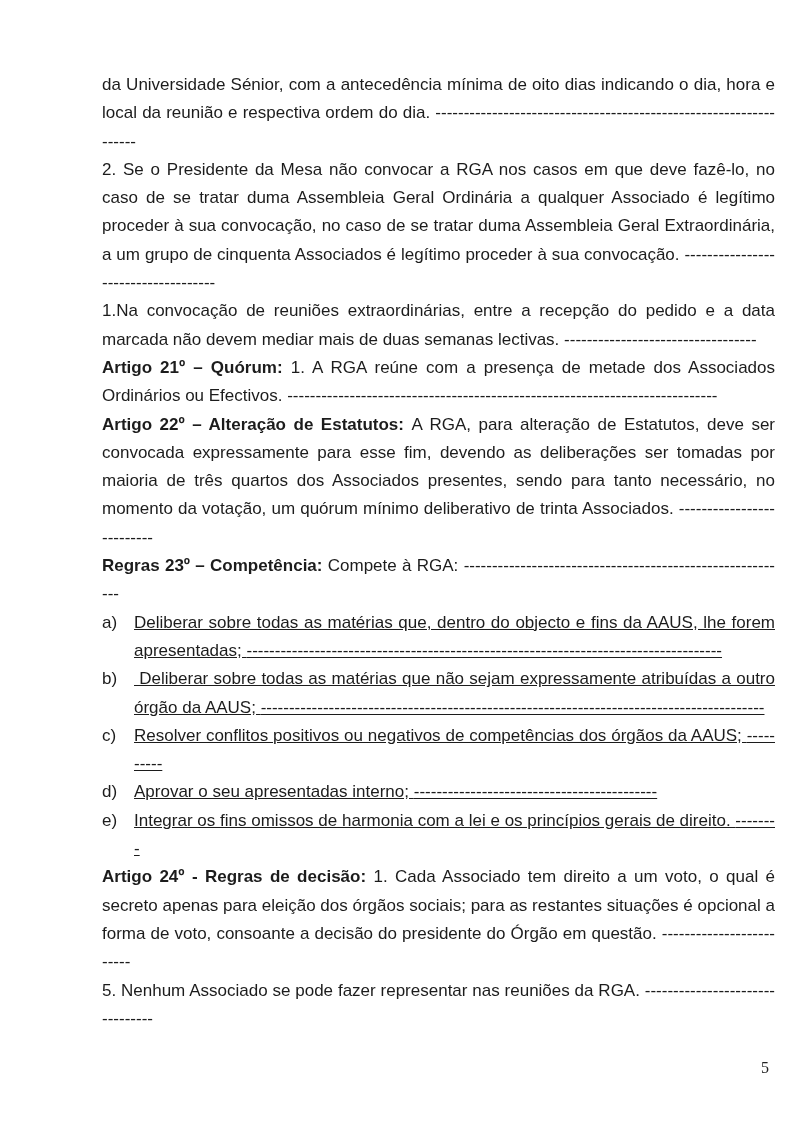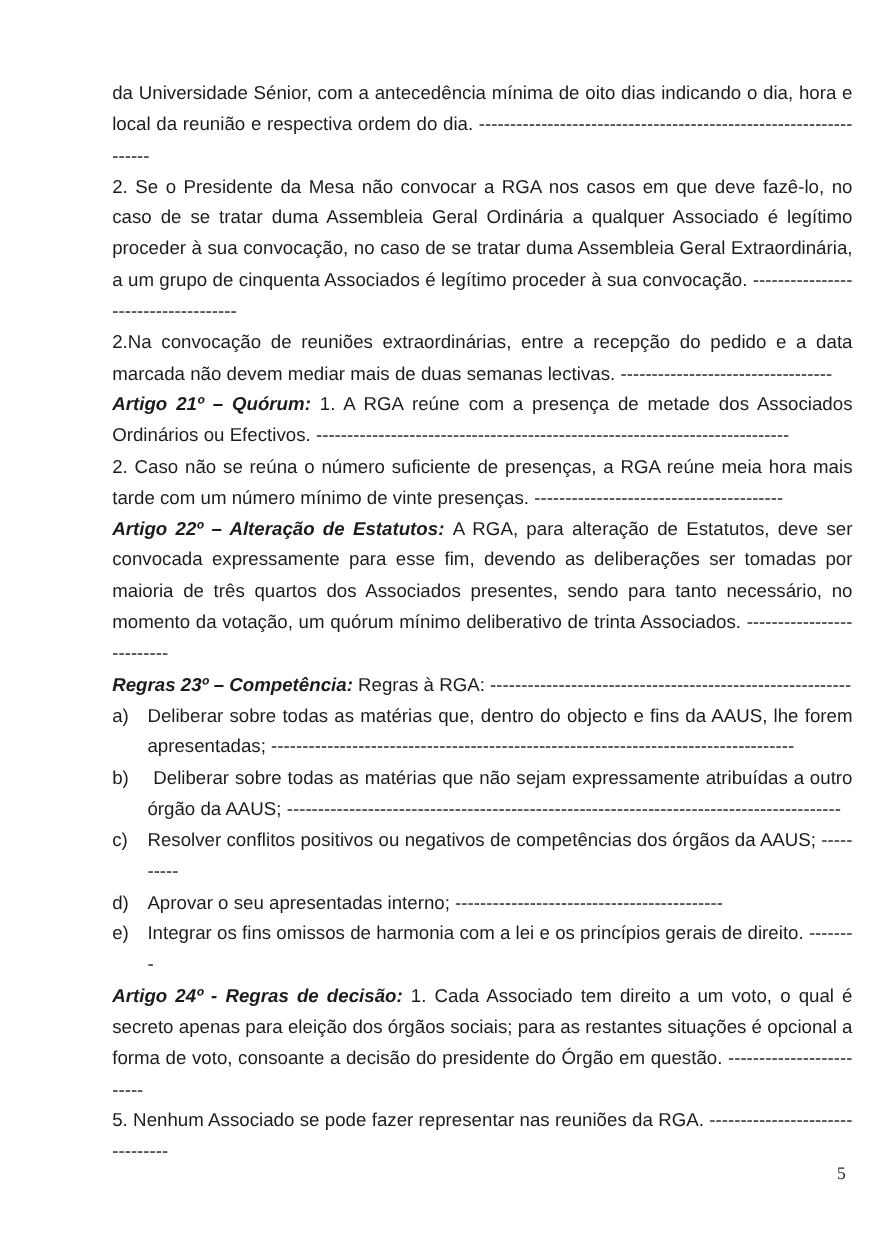--- a/index.html
+++ b/index.html
@@ -22,46 +22,45 @@
     left: 65px;
     top: 71px;
     width: 673px;
     font-family: "Liberation Sans", "DejaVu Sans", sans-serif;
     font-size: 17px;
     line-height: 28.3px;
     color: #1c1c1c;
     text-align: justify;
   }
   .para { margin: 0; padding: 0; }
-  .run.bold { font-weight: 700; font-style: italic; }
+  .run.bold { font-weight: 700; }
   .dashes { word-break: break-all; }
   .list-item { display: flex; align-items: flex-start; }
   .marker { flex: 0 0 32px; width: 32px; }
-  .list-body { flex: 1 1 auto; min-width: 0; text-align: justify; display: block; }
+  .list-body { flex: 1 1 auto; min-width: 0; text-align: justify; display: block; text-decoration: underline; }
   .page-footer {
     position: absolute;
     top: 1059px;
     right: 68px;
     font-family: "Liberation Serif", "DejaVu Serif", serif;
     font-size: 16px;
     color: #222222;
   }
 </style>
 </head>
 <body>
 
 <div class="page">
   <main class="content" id="doc-content">
       <div class="para"><span class="run">da Universidade Sénior, com a antecedência mínima de oito dias indicando o dia, hora e local da reunião e respectiva ordem do dia. </span><span class="dashes">------------------------------------------------------------------</span></div>
       <div class="para"><span class="run">2. Se o Presidente da Mesa não convocar a RGA nos casos em que deve fazê-lo, no caso de se tratar duma Assembleia Geral Ordinária a qualquer Associado é legítimo proceder à sua convocação, no caso de se tratar duma Assembleia Geral Extraordinária, a um grupo de cinquenta Associados é legítimo proceder à sua convocação. </span><span class="dashes">------------------------------------</span></div>
-      <div class="para"><span class="run">2.Na convocação de reuniões extraordinárias, entre a recepção do pedido e a data marcada não devem mediar mais de duas semanas lectivas. </span><span class="dashes">----------------------------------</span></div>
+      <div class="para"><span class="run">1.Na convocação de reuniões extraordinárias, entre a recepção do pedido e a data marcada não devem mediar mais de duas semanas lectivas. </span><span class="dashes">----------------------------------</span></div>
       <div class="para"><span class="run bold">Artigo 21º – Quórum: </span><span class="run">1. A RGA reúne com a presença de metade dos Associados Ordinários ou Efectivos. </span><span class="dashes">----------------------------------------------------------------------------</span></div>
-      <div class="para"><span class="run">2. Caso não se reúna o número suficiente de presenças, a RGA reúne meia hora mais tarde com um número mínimo de vinte presenças. </span><span class="dashes">----------------------------------------</span></div>
       <div class="para"><span class="run bold">Artigo 22º – Alteração de Estatutos: </span><span class="run">A RGA, para alteração de Estatutos, deve ser convocada expressamente para esse fim, devendo as deliberações ser tomadas por maioria de três quartos dos Associados presentes, sendo para tanto necessário, no momento da votação, um quórum mínimo deliberativo de trinta Associados. </span><span class="dashes">--------------------------</span></div>
-      <div class="para"><span class="run bold">Regras 23º – Competência: </span><span class="run">Regras à RGA: </span><span class="dashes">----------------------------------------------------------</span></div>
+      <div class="para"><span class="run bold">Regras 23º – Competência: </span><span class="run">Compete à RGA: </span><span class="dashes">----------------------------------------------------------</span></div>
       <div class="para list-item">
         <span class="marker">a)</span>
         <span class="list-body"><span class="run">Deliberar sobre todas as matérias que, dentro do objecto e fins da AAUS, lhe forem apresentadas; </span><span class="dashes">------------------------------------------------------------------------------------</span></span>
       </div>
       <div class="para list-item">
         <span class="marker">b)</span>
         <span class="list-body"><span class="run">&nbsp;Deliberar sobre todas as matérias que não sejam expressamente atribuídas a outro órgão da AAUS; </span><span class="dashes">-----------------------------------------------------------------------------------------</span></span>
       </div>
       <div class="para list-item">
         <span class="marker">c)</span>

